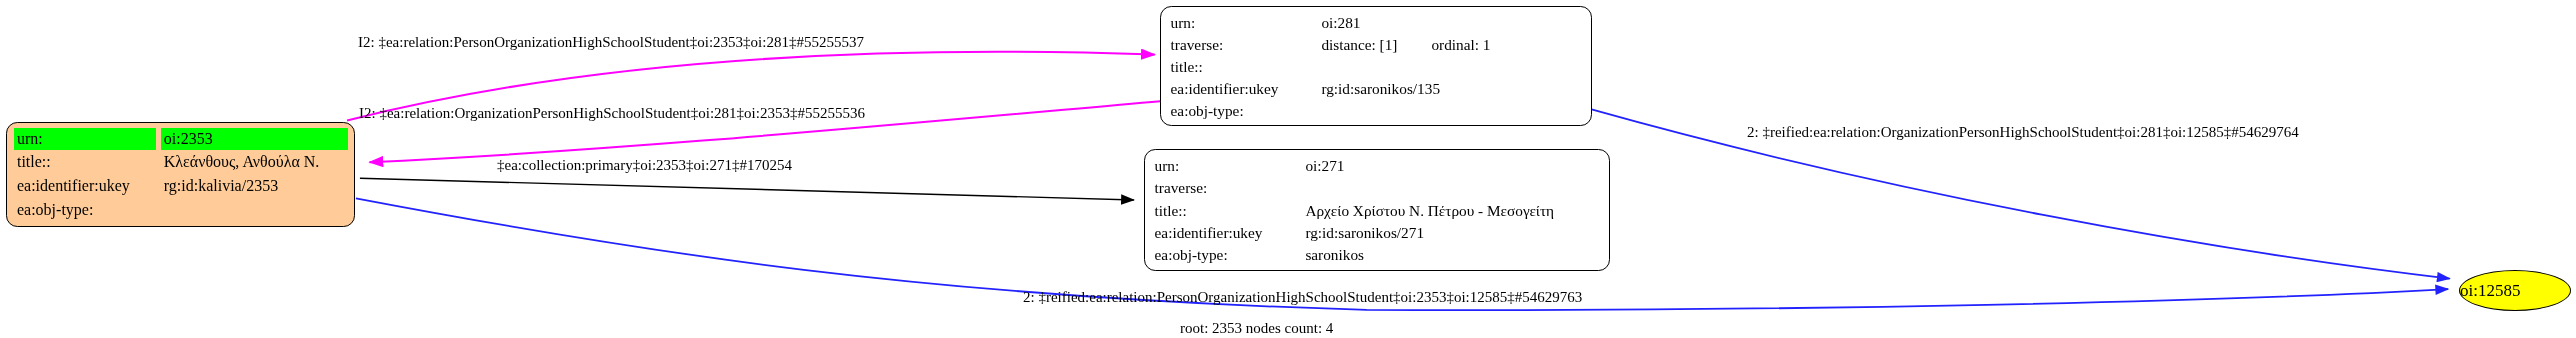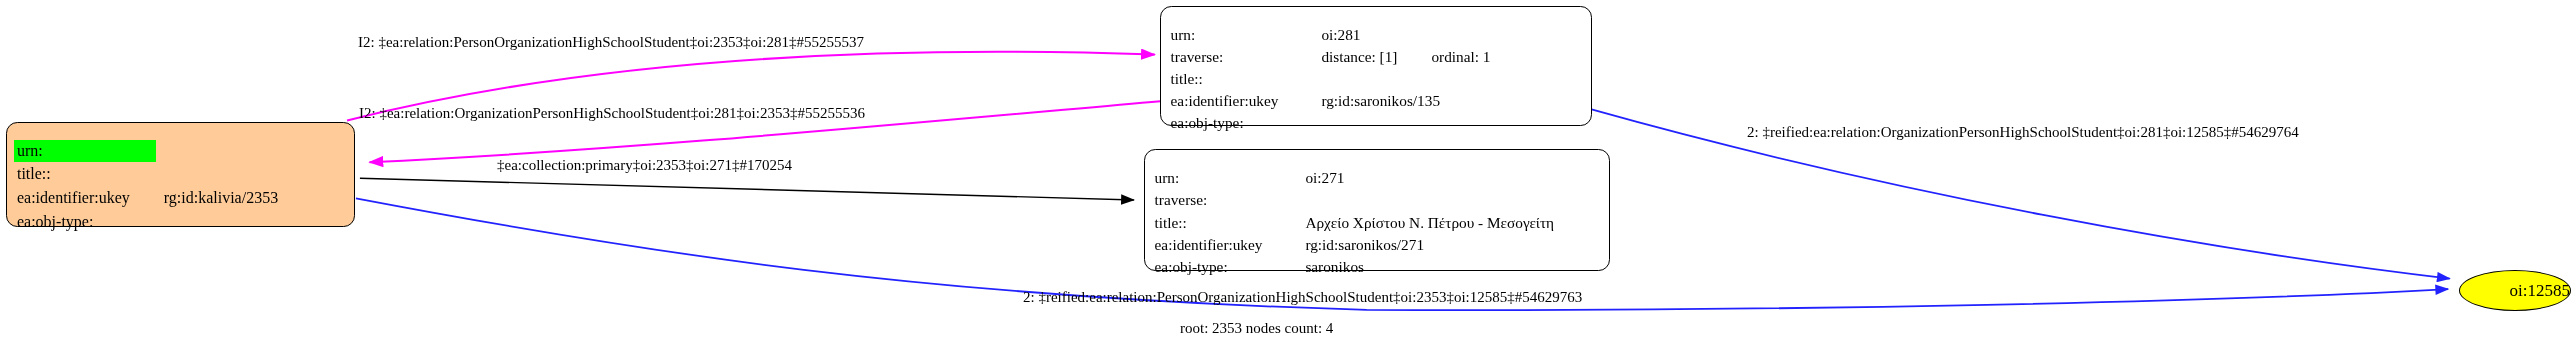--- a/index.html
+++ b/index.html
@@ -1,35 +1,35 @@
 <!DOCTYPE html>
 <html style="font-size:13px"><head>
 <meta charset="utf-8">
 <style>
   html,body{margin:0;padding:0;background:#ffffff;}
   #canvas{position:relative;width:2576px;height:338px;background:#ffffff;overflow:hidden;
           font-family:"Liberation Serif", serif;color:#000;}
   svg.edges{position:absolute;left:0;top:0;width:2576px;height:338px;pointer-events:none;}
 
   .node{position:absolute;box-sizing:border-box;border:1.6px solid #000;border-radius:11.3px;}
-  .node-inner{height:100%;box-sizing:border-box;display:flex;flex-direction:column;justify-content:space-evenly;padding:3.2px 6.4px;margin-top:12px;}
+  .node-inner{height:100%;box-sizing:border-box;display:flex;flex-direction:column;justify-content:space-evenly;padding:3.2px 6.4px;}
   .kv{display:grid;column-gap:4.8px;align-items:center;white-space:nowrap;}
   .kv .k,.kv .v{padding:0 3.2px;}
 
   .node-person{left:6.4px;top:122px;width:349px;height:105px;background:#ffcc99;}
   .node-person .kv{grid-template-columns:142px 1fr;font-size:16px;line-height:22.5px;}
   .node-person .hl{background:#00ff00;}
 
   .node-org{left:1160px;top:6.4px;width:432px;height:120px;background:#ffffff;}
   .node-col{left:1144px;top:149px;width:466px;height:122px;background:#ffffff;}
   .node-org .kv,.node-col .kv{grid-template-columns:146px 1fr;font-size:15.3px;line-height:21px;}
   .ordinal{margin-left:34px;}
 
   .node-ellipse{left:2459px;top:270px;width:112px;height:41px;border-radius:50%;background:#ffff00;
-                border:1.6px solid #000;position:absolute;display:flex;align-items:center;justify-content:flex-end;
+                border:1.6px solid #000;position:absolute;display:flex;align-items:center;justify-content:flex-start;
                 font-size:17px;box-sizing:border-box;}
 
   .edge-label{position:absolute;white-space:nowrap;font-size:15px;line-height:16px;}
   .lbl-a{left:358px;top:34px;}
   .lbl-b{left:359px;top:105px;}
   .lbl-c{left:497px;top:157px;}
   .lbl-d{left:1747px;top:124px;}
   .lbl-e{left:1023px;top:289px;}
   .lbl-root{left:1180px;top:320px;}
 </style>
@@ -54,23 +54,25 @@
     <path d="M 1443,126 C 1080,158 760,188 458,202" fill="none" stroke-width="2.5" marker-end="url(#arrow-magenta)" stroke="#ff00ff"></path>
     <path d="M 446,222 C 790,232 1100,241 1410,249" fill="none" stroke-width="1.8" marker-end="url(#arrow-black)" stroke="#000000"></path>
     <path d="M 1979,136 C 2350,240 2750,312 3049,347" fill="none" stroke-width="2.2" marker-end="url(#arrow-blue)" stroke="#2222ff"></path>
     <path d="M 441,247 C 800,315 1150,370 1700,386 C 2250,388 2760,376 3047,360" fill="none" stroke-width="2.2" marker-end="url(#arrow-blue)" stroke="#2222ff"></path>
   </svg>
 
   <div class="node node-person">
     <div class="node-inner">
       <div class="kv">
         <span class="k hl">urn:</span>
+        <span class="v hl">oi:2353</span>
       </div>
       <div class="kv">
         <span class="k">title::</span>
+        <span class="v">Κλεάνθους, Ανθούλα Ν.</span>
       </div>
       <div class="kv">
         <span class="k">ea:identifier:ukey</span>
         <span class="v">rg:id:kalivia/2353</span>
       </div>
       <div class="kv">
         <span class="k">ea:obj-type:</span>
       </div>
     </div>
   </div>

